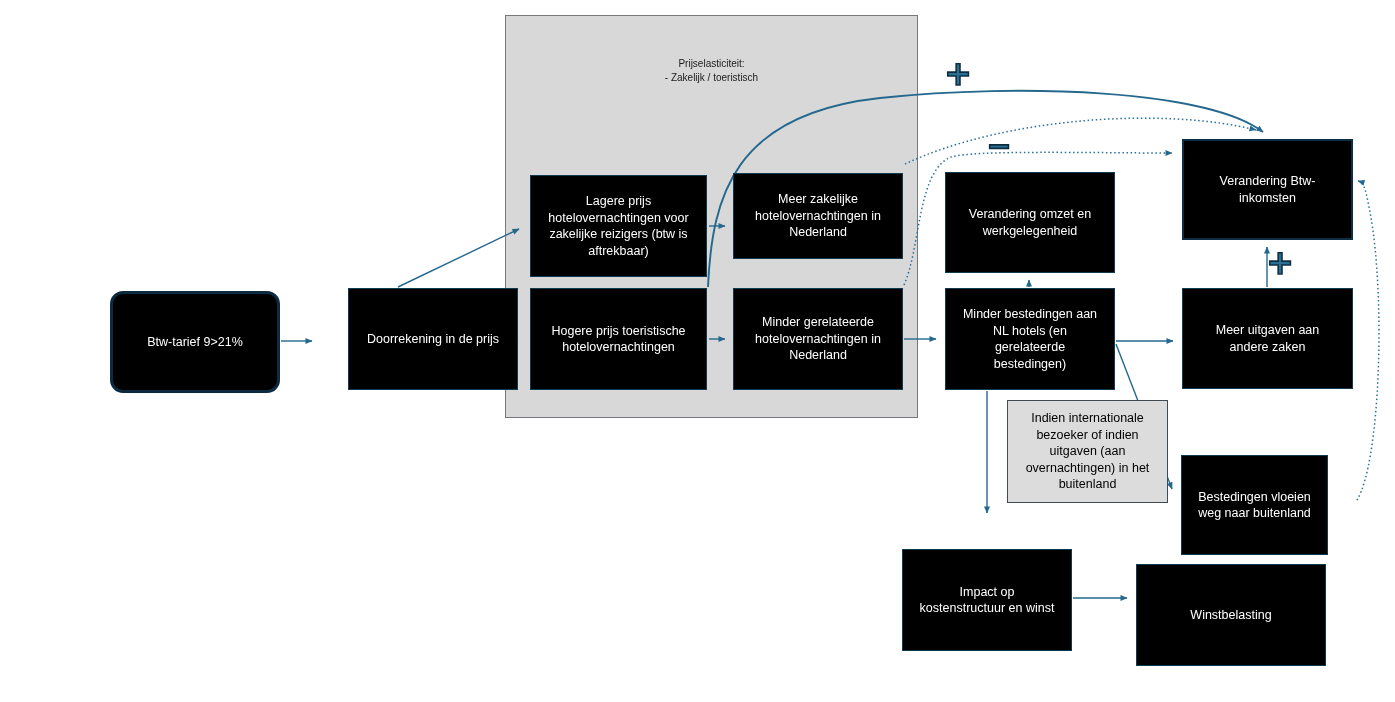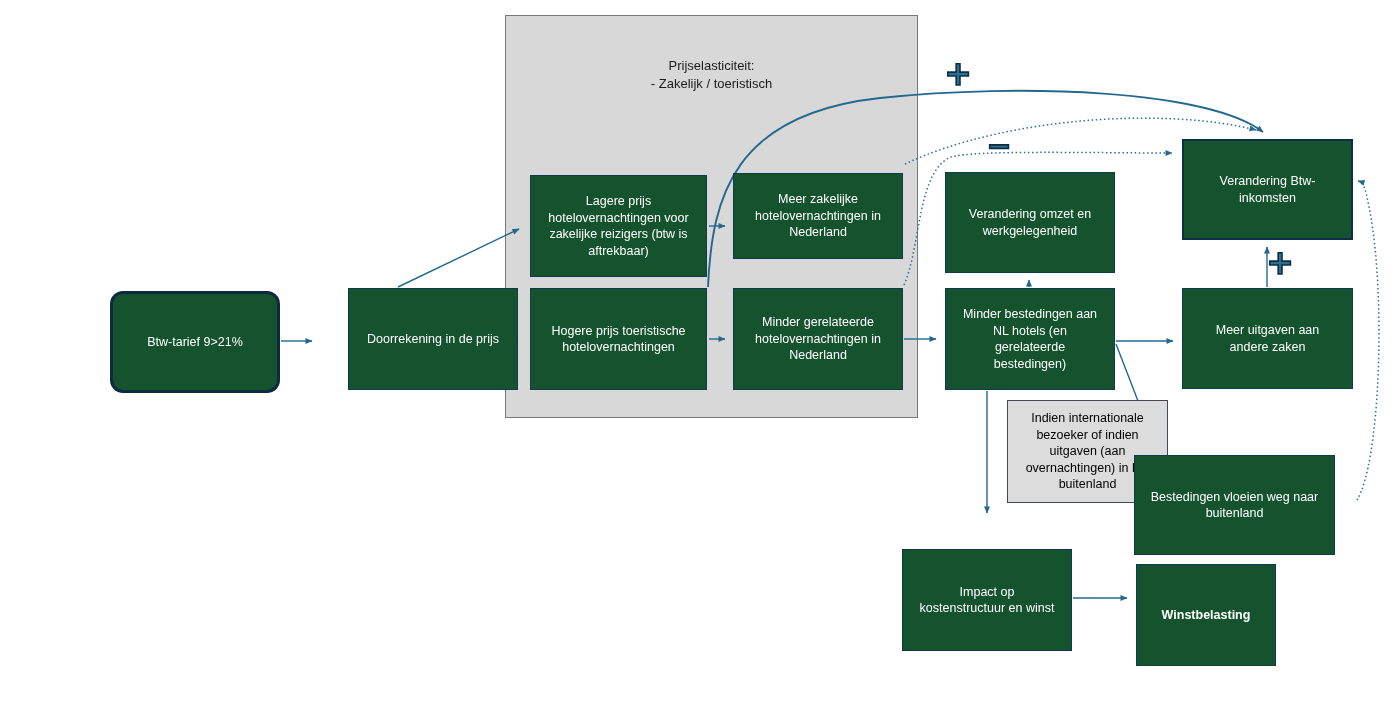--- a/index.html
+++ b/index.html
@@ -14,31 +14,31 @@
     position:absolute;
     background:#D8D8D8;
     border:1.5px solid #75797d;
     box-sizing:border-box;
     z-index:1;
   }
   .group-label{
     position:absolute;
     z-index:2;
     color:#1b1b1b;
-    font-size:13px;
+    font-size:10px;
     line-height:1.35;
     text-align:center;
   }
   svg.arrows{
     position:absolute;left:0;top:0;
     z-index:3;
   }
   .box{
     position:absolute;
-    background:#14532d;
+    background:#000000;
     border:1.5px solid #103a50;
     box-sizing:border-box;
     color:#ffffff;
     font-size:12.5px;
     line-height:1.32;
     text-align:center;
     display:flex;
     align-items:center;
     justify-content:center;
     padding:4px 13px;
@@ -139,29 +139,29 @@
   </div>
 
   <div class="box" style="left:1182px;top:288px;width:171px;height:101px;">
     <span>Meer uitgaven aan andere zaken</span>
   </div>
 
   <div class="box note" style="left:1007px;top:400px;width:161px;height:103px;padding:4px 10px;">
     <span>Indien internationale bezoeker of indien uitgaven (aan overnachtingen) in het buitenland</span>
   </div>
 
-  <div class="box" style="left:1134px;top:455px;width:201px;height:100px;">
+  <div class="box" style="left:1181px;top:455px;width:147px;height:100px;">
     <span>Bestedingen vloeien weg naar buitenland</span>
   </div>
 
   <div class="box" style="left:902px;top:523px;width:170px;height:102px;margin-top:26px;">
     <span>Impact op kostenstructuur en winst</span>
   </div>
 
-  <div class="box" style="left:1136px;top:564px;width:140px;height:102px;font-weight:bold;">
+  <div class="box" style="left:1136px;top:564px;width:190px;height:102px;">
     <span>Winstbelasting</span>
   </div>
 
   <div class="sign plus" style="left:958px;top:73px;">+</div>
   <div class="sign minus" style="left:999px;top:146px;">−</div>
   <div class="sign plus" style="left:1280px;top:262px;">+</div>
 
 </div>
 
 </body></html>

